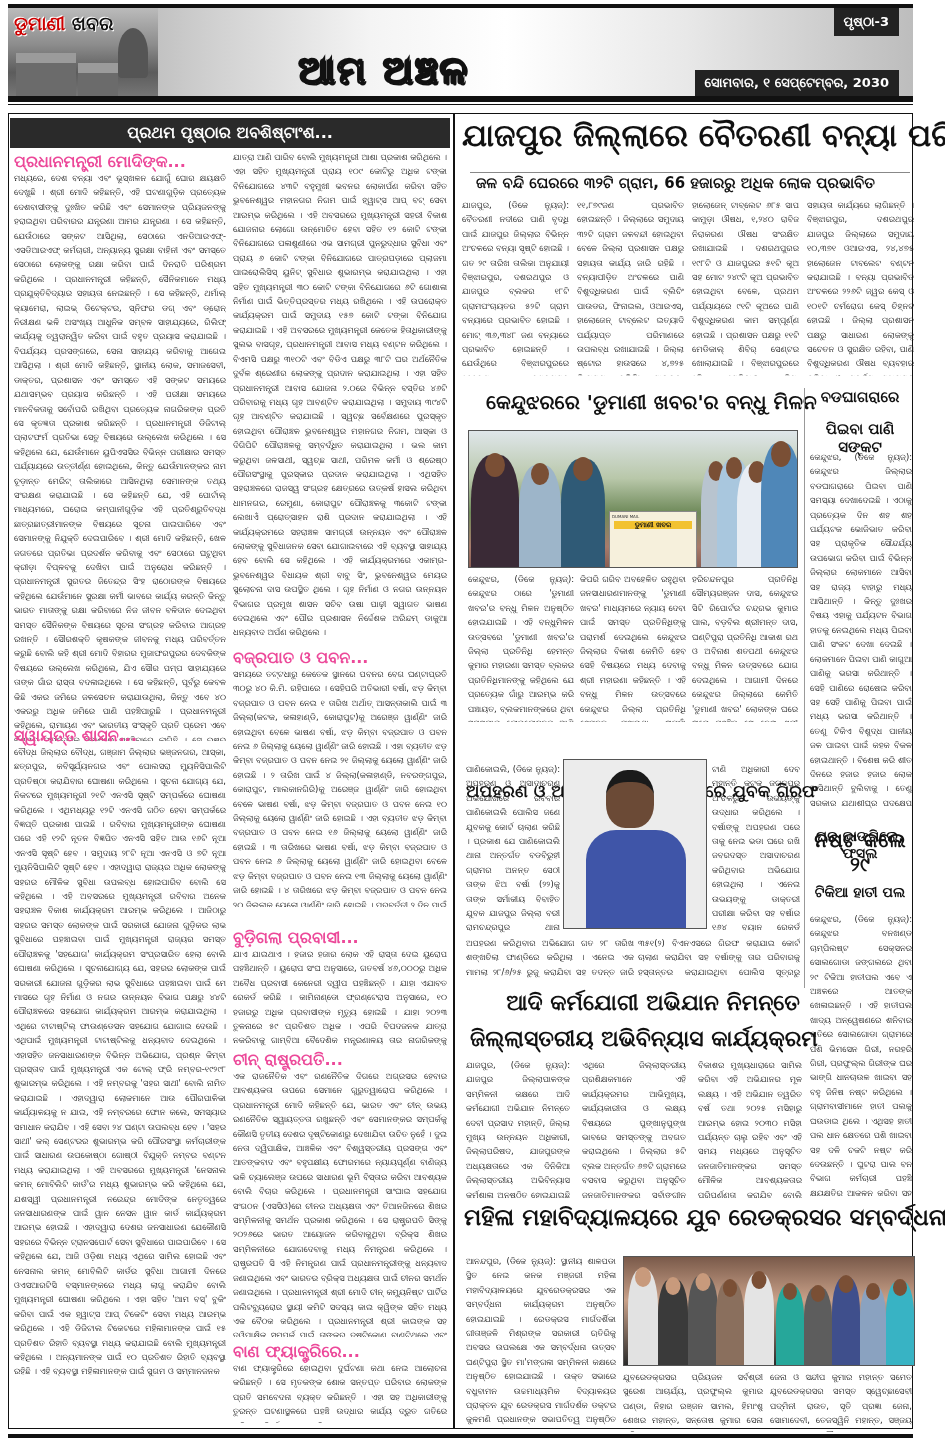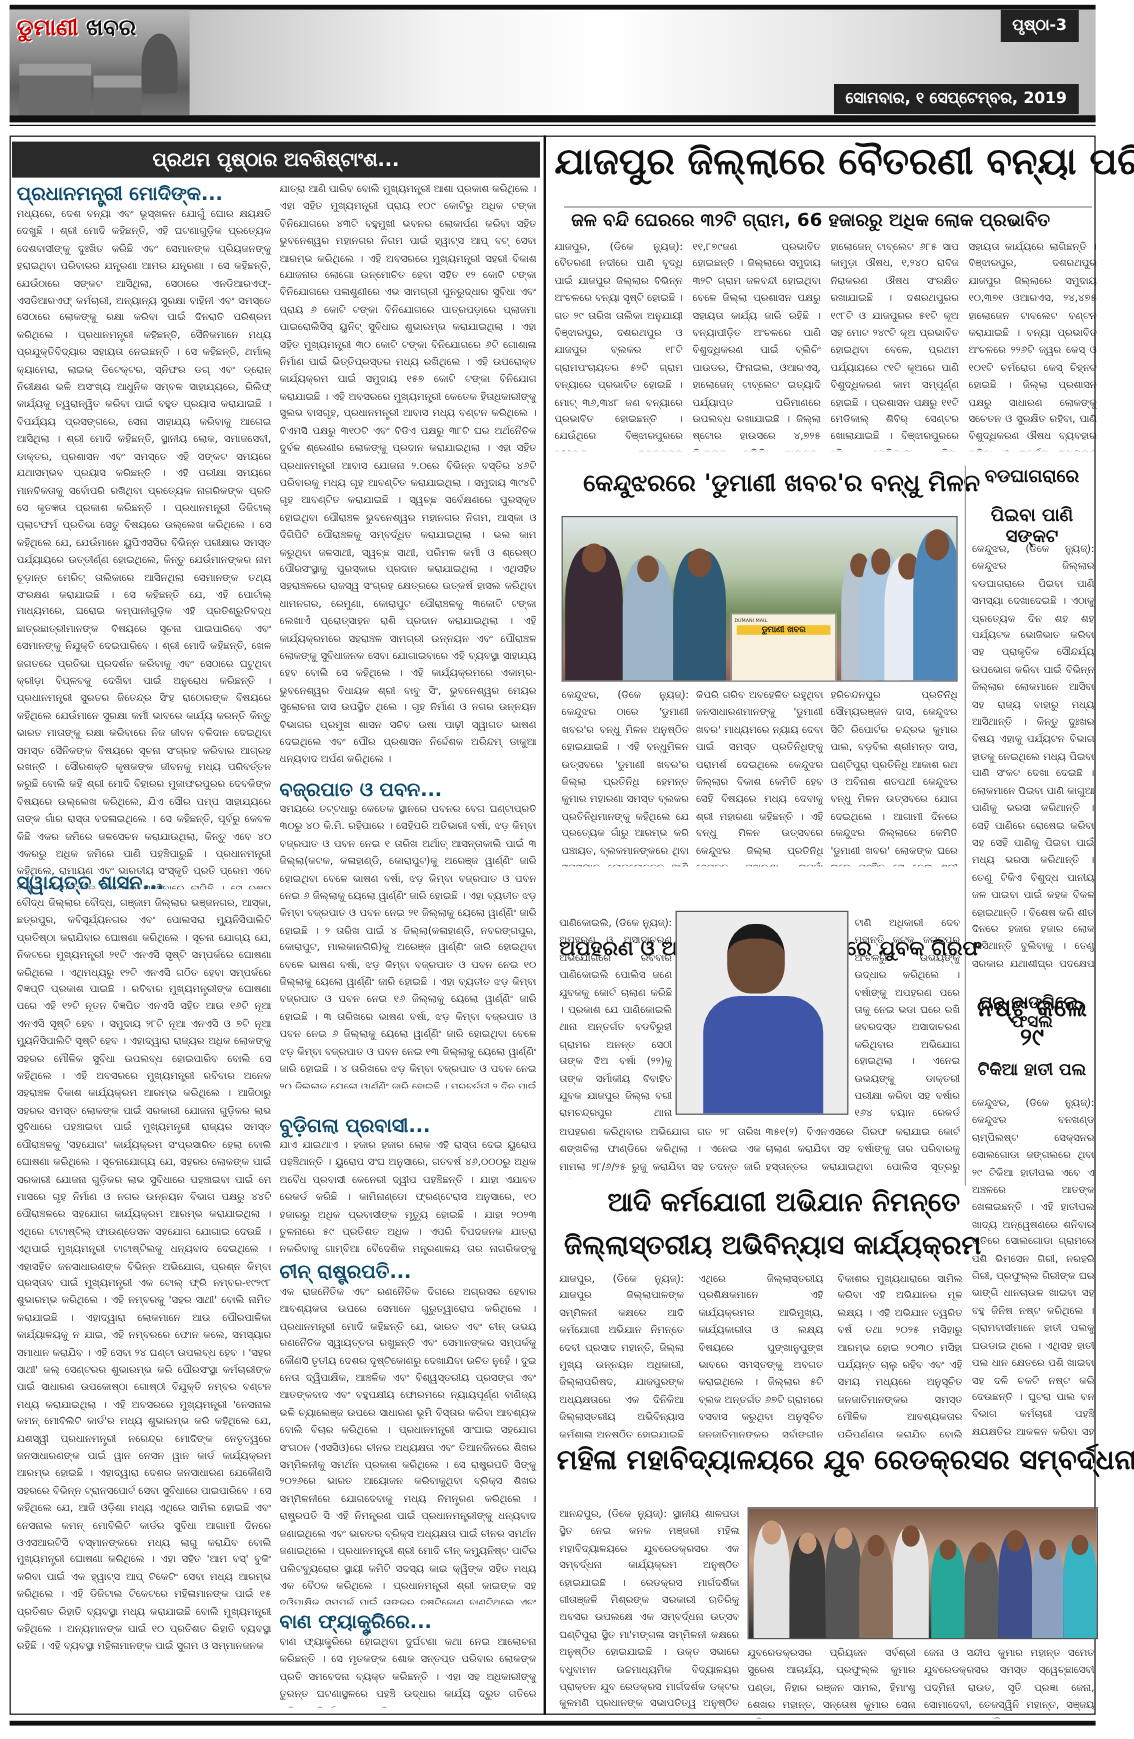--- a/index.html
+++ b/index.html
@@ -17,21 +17,21 @@
 .page-no{position:absolute;right:14px;top:0;background:#222;color:#fff;font-size:13px;padding:6px 10px;font-weight:bold;}
 .date-box{position:absolute;right:14px;top:62px;background:#222;color:#fff;font-size:13px;padding:5px 10px;font-weight:bold;}
 .mast-rule{left:8px;top:96px;width:905px;height:6px;background:#111;}
 .mast-rule2{left:8px;top:104px;width:905px;height:1px;background:#111;}
 
 .frame{left:8px;top:113px;width:905px;height:1316px;border:1px solid #111;}
 .bottom-rule{left:8px;top:1434px;width:905px;height:4px;background:#111;}
 
 .left-banner{left:10px;top:118px;width:440px;height:30px;background:#2a2a2a;color:#fff;font-size:16px;font-weight:bold;text-align:center;line-height:30px;}
 .col-divider{left:453px;top:113px;width:2px;height:1316px;background:#111;}
-.story-head{font-weight:bold;font-size:16px;color:#0c4a6e;}
+.story-head{font-weight:bold;font-size:16px;color:#ec4899;}
 .body-text{font-size:8.4px;line-height:14.4px;color:#222;text-align:justify;}
 
 .head-big{font-weight:bold;color:#111;}
 .subhead-rule{height:1px;background:#888;}
 .photo{background:#c8c8c8;border:1px solid #555;overflow:hidden;}
 .person{position:absolute;bottom:0;border-radius:40% 40% 0 0;}
 .person .face{position:absolute;left:50%;transform:translateX(-50%);border-radius:50%;background:#7a4f35;}
 .vrule{width:1px;background:#999;}
 </style>
 </head>
@@ -40,22 +40,23 @@
 <div class="abs" id="masthead">
   <div class="village">
     <div class="hut" style="left:8px;top:45px;width:60px;height:47px;"></div>
     <div class="hut" style="left:70px;top:55px;width:40px;height:37px;"></div>
     <div class="tree" style="left:110px;top:20px;"></div>
   </div>
   <div class="brand">
     <span>ଡୁମାଣୀ</span>
     <span class="b2">ଖବର</span>
   </div>
+  <div class="section-title">ଆମ ଅଞ୍ଚଳ</div>
   <div class="page-no">ପୃଷ୍ଠା-3</div>
-  <div class="date-box">ସୋମବାର, ୧ ସେପ୍ଟେମ୍ବର, 2019</div>
+  <div class="date-box">ସୋମବାର, ୧ ସେପ୍ଟେମ୍ବର, 2030</div>
 </div>
 <div class="abs mast-rule"></div>
 <div class="abs mast-rule2"></div>
 
 <div class="abs frame"></div>
 <div class="abs col-divider"></div>
 
 <div class="abs left-banner">ପ୍ରଥମ ପୃଷ୍ଠାର ଅବଶିଷ୍ଟାଂଶ...</div>
 
 <div class="abs" style="left:14px;top:152px;width:212px;">

